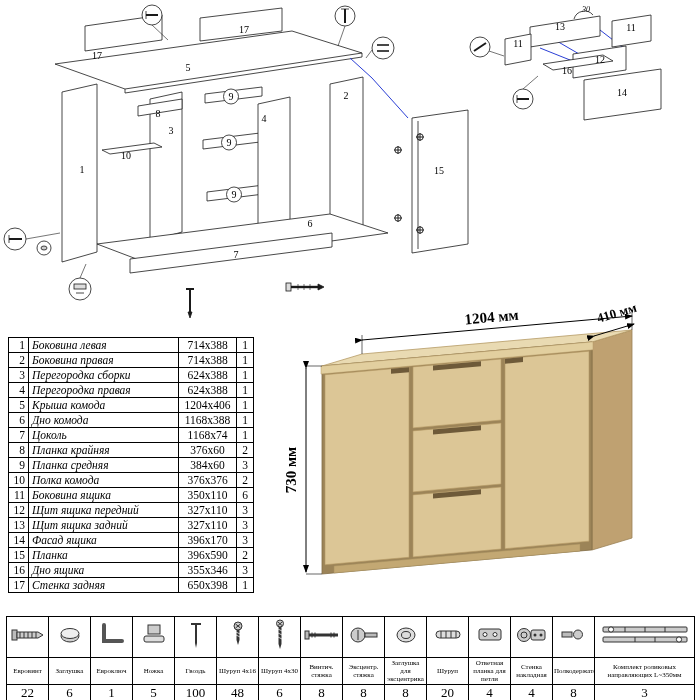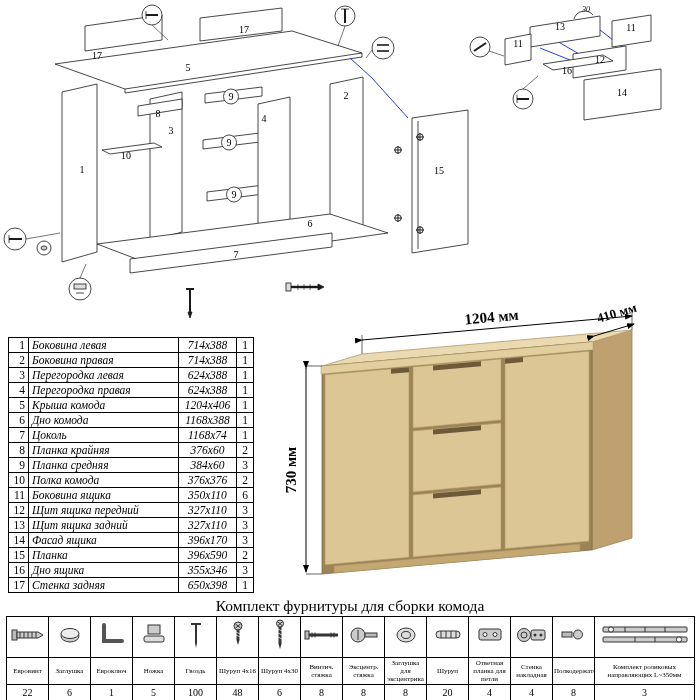--- a/index.html
+++ b/index.html
@@ -13,33 +13,33 @@
   svg text { font-family: "Liberation Serif", serif; }
 
   
   #exploded { position: absolute; left: 0; top: 0; }
 
   
   .parts-table { position: absolute; left: 8px; top: 337px; border-collapse: collapse; border: 1px solid #000; }
   .parts-table td { border: 1px solid #000; font-size: 11.5px; height: 15px; line-height: 13px; padding: 0 3px; white-space: nowrap; }
   .parts-table td.num { width: 20px; text-align: right; }
   .parts-table td.nm  { width: 150px; font-style: italic; }
-  .parts-table td.sz  { width: 58px; text-align: center; font-style: italic; }
+  .parts-table td.sz  { width: 58px; text-align: center; }
   .parts-table td.qt  { width: 17px; text-align: center; }
 
   
   #dresser { position: absolute; left: 280px; top: 305px; }
 
   
   .hw-title { position: absolute; left: 0; top: 597px; width: 100%; text-align: center; font-size: 15.5px; }
   .hw-table { position: absolute; left: 6px; top: 616px; width: 688px; border-collapse: collapse; border: 1px solid #000; table-layout: fixed; }
   .hw-table td { border: 1px solid #000; text-align: center; vertical-align: middle; overflow: hidden; padding: 0; }
   .hw-table td.hw-icon { height: 38px; }
   .hw-table td.hw-name { height: 27px; font-size: 7px; line-height: 8px; padding: 1px; }
-  .hw-table td.hw-qty  { height: 16px; font-size: 10px; }
+  .hw-table td.hw-qty  { height: 16px; font-size: 13px; }
 </style>
 </head>
 <body>
 
 <div id="root">
 
   <svg id="exploded" width="700" height="322" viewBox="0 0 700 322">
 
     <g stroke="#1a1a1a" stroke-width="0.8" fill="#fff">
 
@@ -214,21 +214,21 @@
           <td class="qt">1</td>
         </tr>
       <tr>
           <td class="num">2</td>
           <td class="nm">Боковина правая</td>
           <td class="sz">714x388</td>
           <td class="qt">1</td>
         </tr>
       <tr>
           <td class="num">3</td>
-          <td class="nm">Перегородка левая</td>
+          <td class="nm">Перегородка сборки</td>
           <td class="sz">624x388</td>
           <td class="qt">1</td>
         </tr>
       <tr>
           <td class="num">4</td>
           <td class="nm">Перегородка правая</td>
           <td class="sz">624x388</td>
           <td class="qt">1</td>
         </tr>
       <tr>
@@ -352,21 +352,20 @@
     <text x="338" y="12" transform="rotate(-16.7 338 12)" font-size="13" font-weight="bold" text-anchor="middle" fill="#000">410 мм</text>
 
     <g stroke="#000" stroke-width="1" fill="none">
       <line x1="26" y1="63" x2="26" y2="267" marker-start="url(#ah)" marker-end="url(#ah)"></line>
       <line x1="26" y1="61" x2="42" y2="61" stroke-width="0.6"></line>
       <line x1="26" y1="269" x2="42" y2="269" stroke-width="0.6"></line>
     </g>
     <text x="16" y="165" transform="rotate(-90 16 165)" font-size="15" font-weight="bold" text-anchor="middle" fill="#000">730 мм</text>
   </svg>
 
-  <div class="hw-title">Комплект фурнитуры для сборки комода</div>
 
   <table class="hw-table">
     <colgroup>
       <col style="width:42px">
         <col style="width:42px">
         <col style="width:42px">
         <col style="width:42px">
         <col style="width:42px">
       <col style="width:42px">
         <col style="width:42px">

